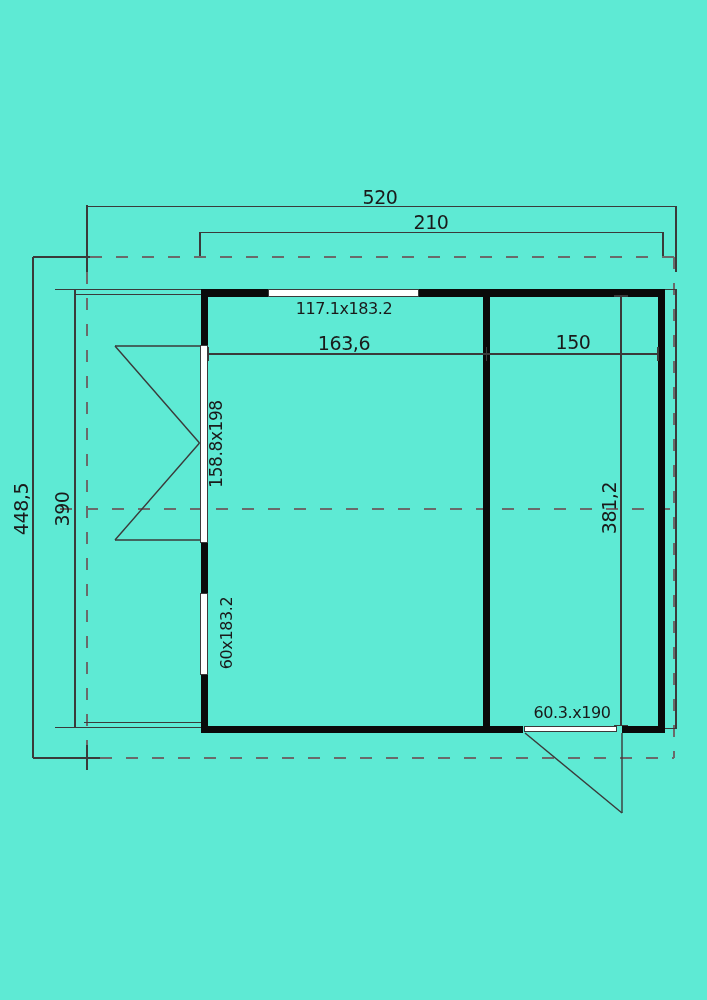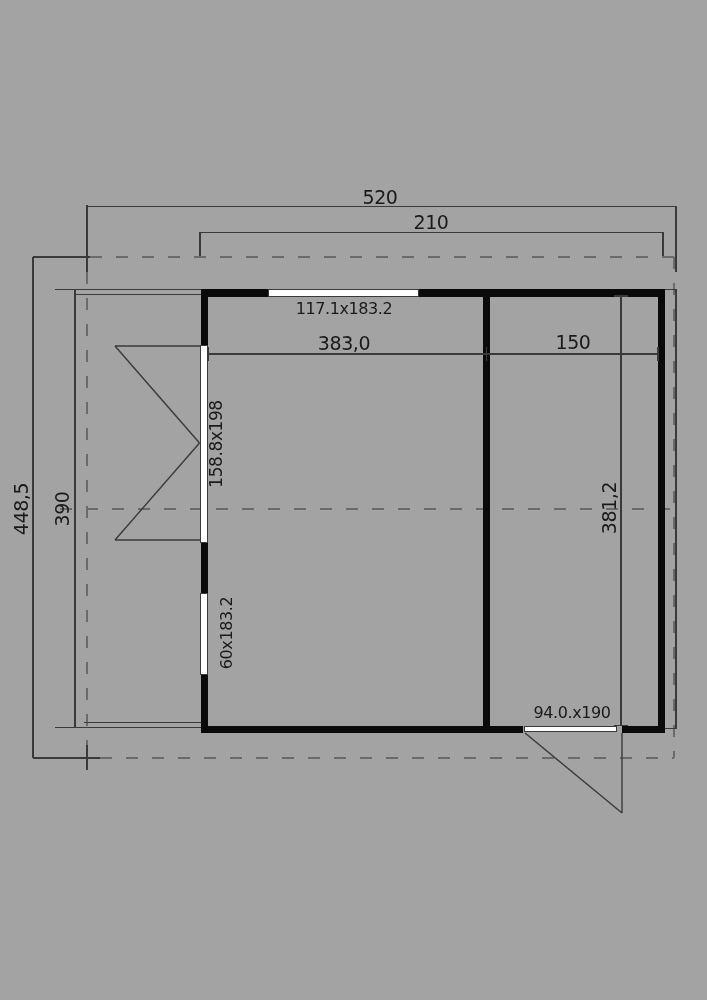--- a/index.html
+++ b/index.html
@@ -5,21 +5,21 @@
   :root{
     --wall:#0a0a0a;
     --line:#3a3a3a;
     --dash:#6a6a6a;
     --text:#1a1a1a;
   }
   html,body{margin:0;padding:0;background:#fff;}
   #canvas{
     position:relative;
     width:707px;height:1000px;
-    background:#a3a3a3;
+    background:#5eead4;
     font-family:"DejaVu Sans", sans-serif;
     color:var(--text);
     overflow:hidden;
   }
   .ln{position:absolute;background:var(--line);}
   .wall{position:absolute;background:var(--wall);}
   .frame{position:absolute;background:#ffffff;border:1.3px solid var(--line);box-sizing:border-box;}
   .dash-h{position:absolute;background:repeating-linear-gradient(to right,var(--dash) 0 12px,transparent 12px 26px);}
   .dash-v{position:absolute;background:repeating-linear-gradient(to bottom,var(--dash) 0 12px,transparent 12px 26px);}
   .lbl{
@@ -106,21 +106,21 @@
       <line x1="115" y1="540" x2="199.5" y2="443"></line>
       <line x1="622" y1="733" x2="622" y2="813"></line>
       <line x1="525" y1="733" x2="622" y2="813"></line>
     </g>
   </svg>
 
   <div class="lbl" style="left:380px;top:188px;">520</div>
   <div class="lbl" style="left:431px;top:213px;">210</div>
   <div class="lbl-rot" style="left:21px;top:509px;">448,5</div>
   <div class="lbl-rot" style="left:62px;top:509px;">390</div>
-  <div class="lbl" style="left:344px;top:334px;">383,0</div>
+  <div class="lbl" style="left:344px;top:334px;">163,6</div>
   <div class="lbl" style="left:573px;top:333px;">150</div>
   <div class="lbl-rot" style="left:609px;top:508px;">381,2</div>
   <div class="lbl lbl-sm" style="left:344px;top:301px;">117.1x183.2</div>
   <div class="lbl-rot lbl-rot-md" style="left:216px;top:444px;">158.8x198</div>
   <div class="lbl-rot lbl-rot-sm" style="left:227px;top:633px;">60x183.2</div>
-  <div class="lbl lbl-sm" style="left:572px;top:705px;">94.0.x190</div>
+  <div class="lbl lbl-sm" style="left:572px;top:705px;">60.3.x190</div>
 
 </div>
 
 </body></html>

